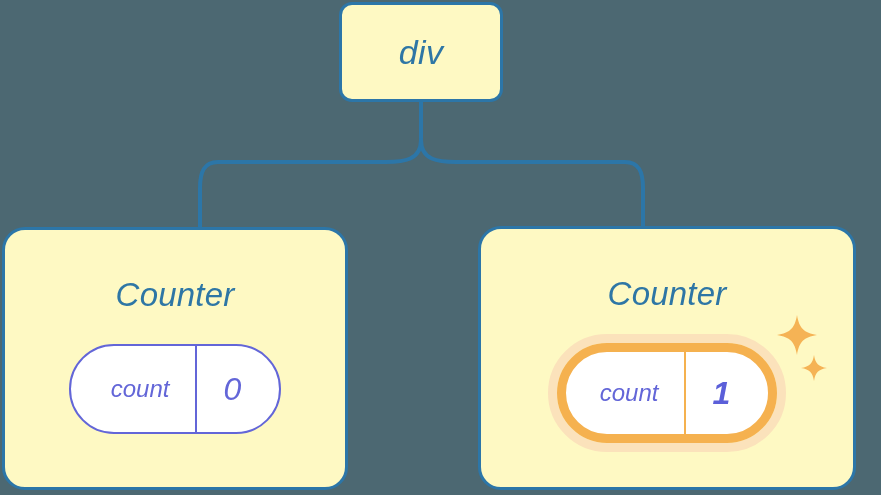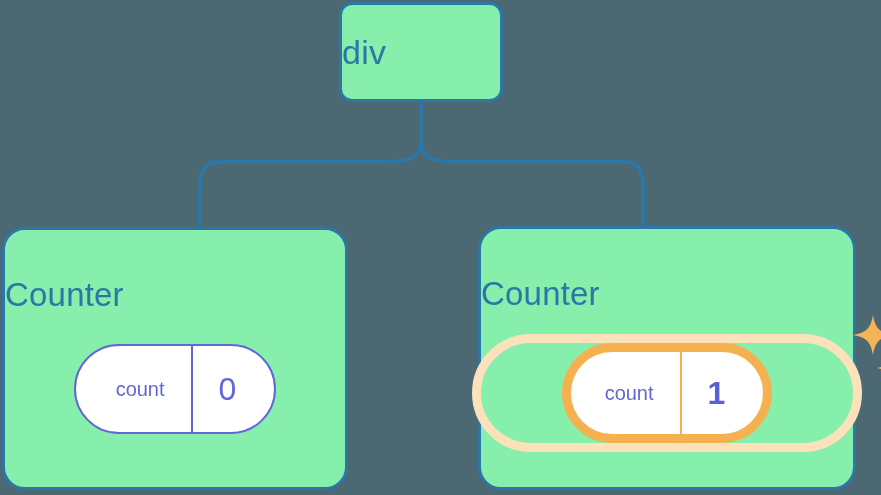--- a/index.html
+++ b/index.html
@@ -26,26 +26,28 @@
     left: 0;
     top: 0;
     width: 881px;
     height: 495px;
     pointer-events: none;
   }
 
   
   .node-card {
     position: absolute;
-    background: #86efac;
+    background: #fef9c3;
     border: 3px solid #2c76a8;
     border-radius: 13px;
     box-sizing: border-box;
     display: flex;
     flex-direction: column;
+    align-items: center;
+    font-style: italic;
   }
 
   
   #root-node {
     left: 339px;
     top: 2px;
     width: 164px;
     height: 100px;
     justify-content: center;
   }
@@ -97,21 +99,21 @@
     border-radius: 45px;
     box-sizing: border-box;
     background: #ffffff;
     z-index: 2;
   }
   .pill-key {
     display: flex;
     align-items: center;
     justify-content: center;
     padding: 0 26px 0 40px;
-    font-size: 20px;
+    font-size: 24px;
     color: #6366d8;
     line-height: 1;
   }
   .pill-divider {
     width: 2px;
     background: #6366d8;
     align-self: stretch;
   }
   .pill-value {
     display: flex;

